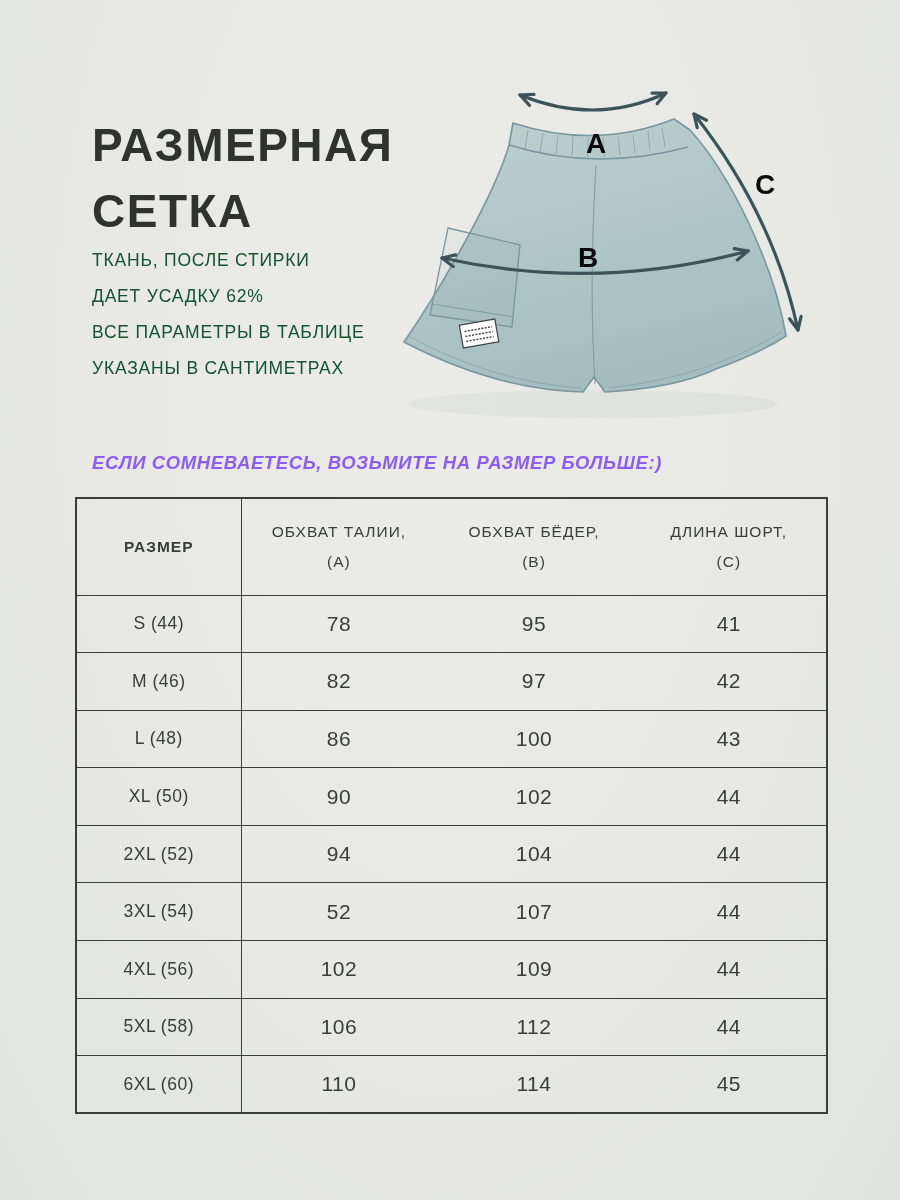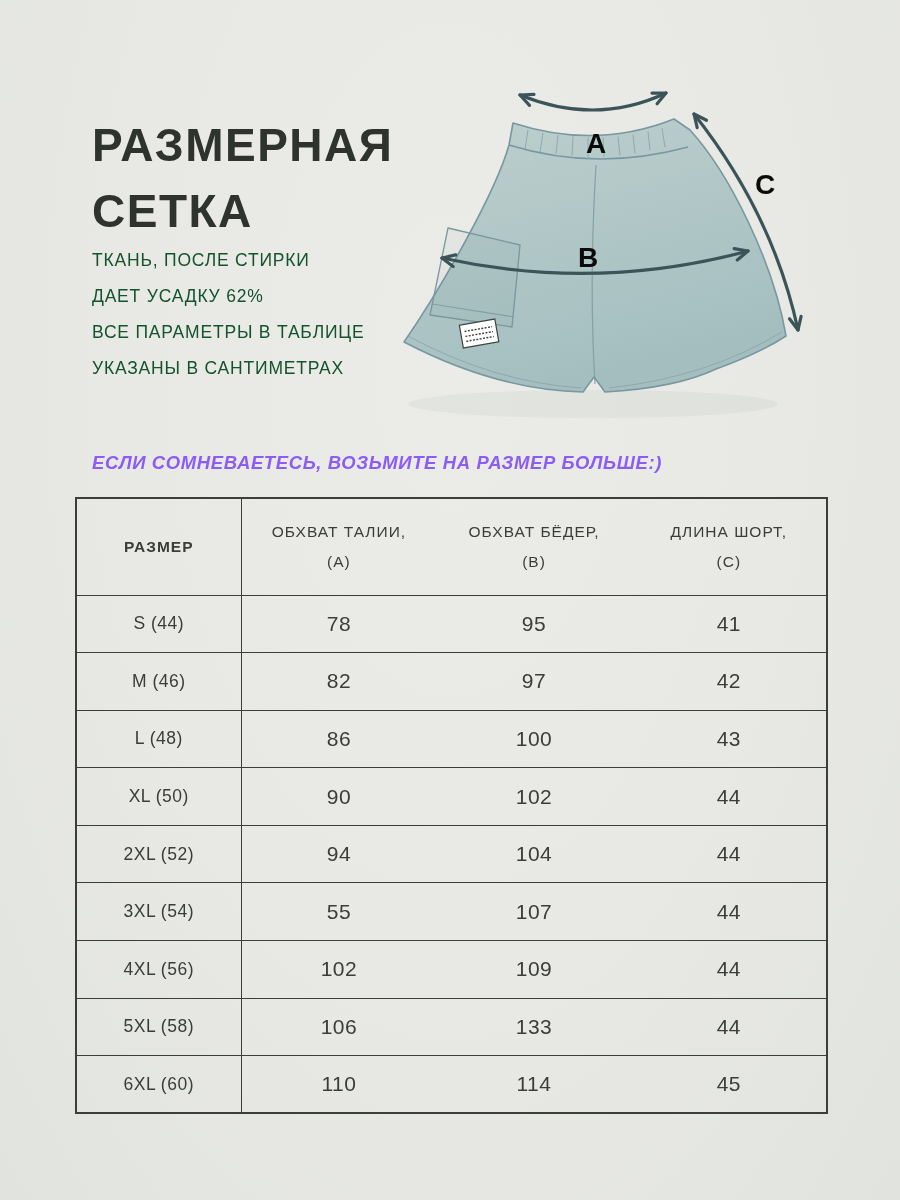--- a/index.html
+++ b/index.html
@@ -217,36 +217,36 @@
 
         <tr>
           <td class="c-size">2XL (52)</td>
           <td class="c-num">94</td>
           <td class="c-num">104</td>
           <td class="c-num">44</td>
         </tr>
 
         <tr>
           <td class="c-size">3XL (54)</td>
-          <td class="c-num">55</td>
+          <td class="c-num">52</td>
           <td class="c-num">107</td>
           <td class="c-num">44</td>
         </tr>
 
         <tr>
           <td class="c-size">4XL (56)</td>
           <td class="c-num">102</td>
           <td class="c-num">109</td>
           <td class="c-num">44</td>
         </tr>
 
         <tr>
           <td class="c-size">5XL (58)</td>
           <td class="c-num">106</td>
-          <td class="c-num">133</td>
+          <td class="c-num">112</td>
           <td class="c-num">44</td>
         </tr>
 
         <tr>
           <td class="c-size">6XL (60)</td>
           <td class="c-num">110</td>
           <td class="c-num">114</td>
           <td class="c-num">45</td>
         </tr>
       </tbody>

